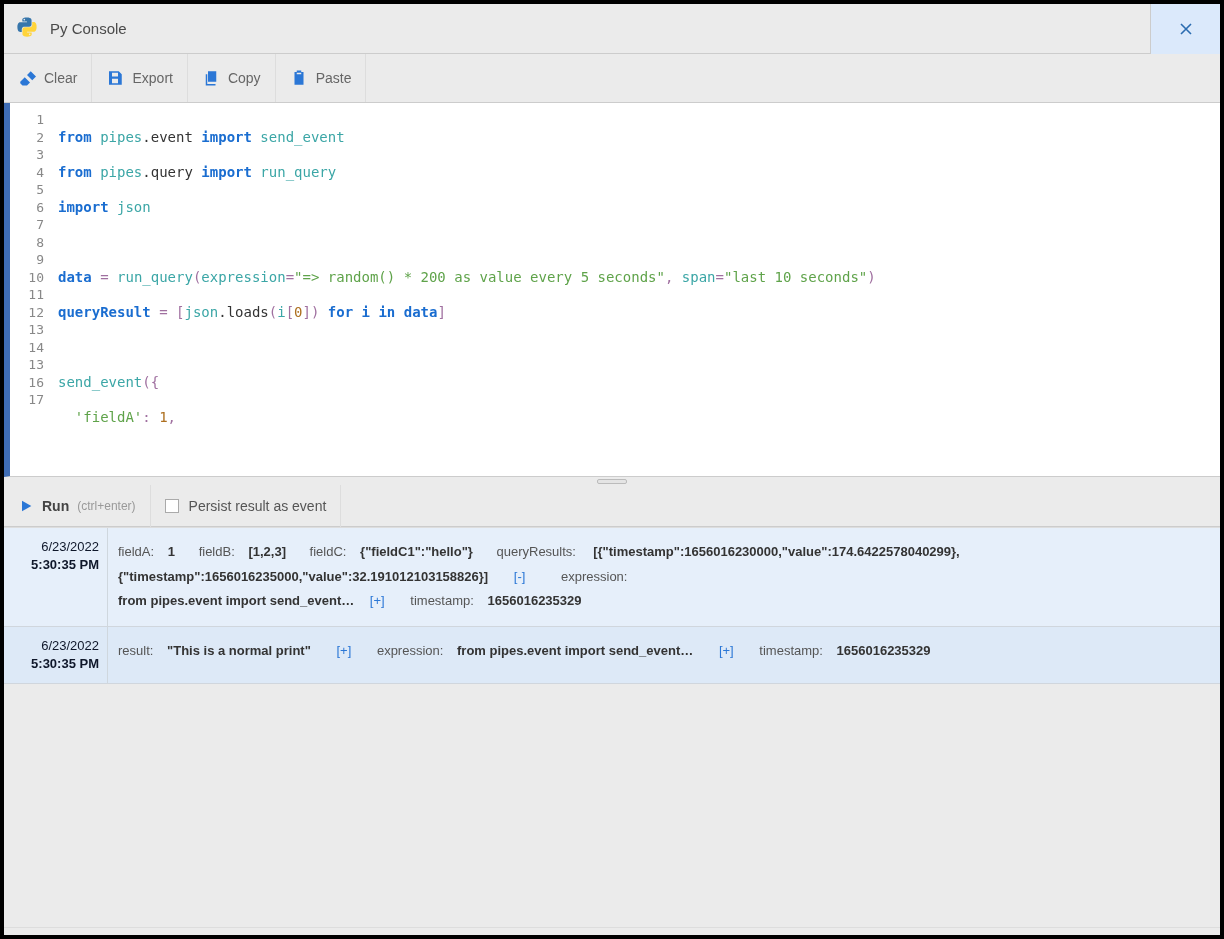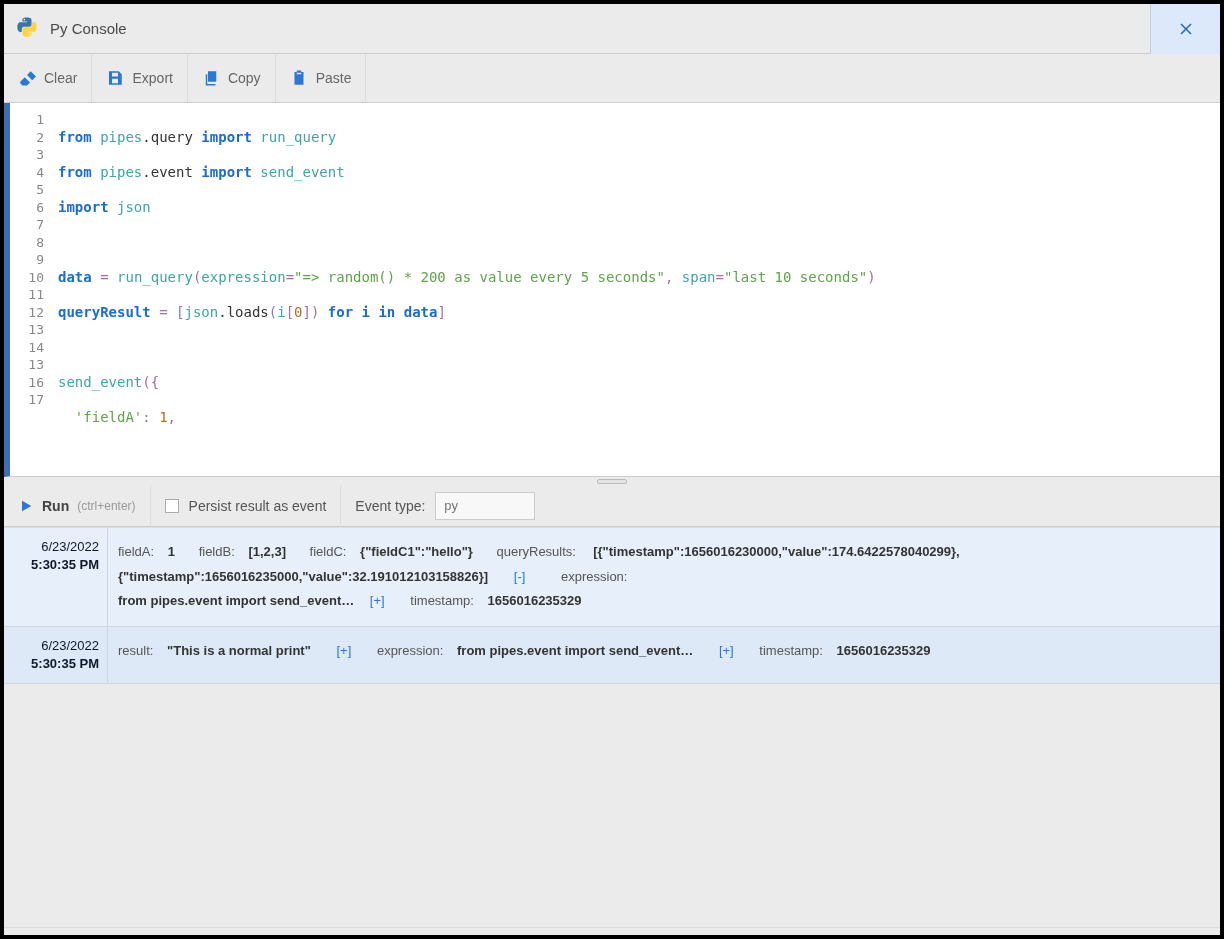--- a/index.html
+++ b/index.html
@@ -110,22 +110,22 @@
         <div>10</div>
         <div>11</div>
         <div>12</div>
         <div>13</div>
         <div>14</div>
         <div>13</div>
         <div>16</div>
         <div>17</div>
     </div>
     <div class="code">
+<div class="line"><span class="kw">from</span> <span class="fn">pipes</span><span class="op">.</span><span class="name">event</span> <span class="kw">import</span> <span class="fn">send_event</span></div>
 <div class="line"><span class="kw">from</span> <span class="fn">pipes</span><span class="op">.</span><span class="name">query</span> <span class="kw">import</span> <span class="fn">run_query</span></div>
-<div class="line"><span class="kw">from</span> <span class="fn">pipes</span><span class="op">.</span><span class="name">event</span> <span class="kw">import</span> <span class="fn">send_event</span></div>
 <div class="line"><span class="kw">import</span> <span class="fn">json</span></div>
 <div class="line"></div>
 <div class="line"><span class="id">data</span> <span class="pn">=</span> <span class="fn">run_query</span><span class="pn">(</span><span class="fn">expression</span><span class="pn">=</span><span class="str">"=&gt; random() * 200 as value every 5 seconds"</span><span class="pn">,</span> <span class="fn">span</span><span class="pn">=</span><span class="str">"last 10 seconds"</span><span class="pn">)</span></div>
 <div class="line"><span class="id">queryResult</span> <span class="pn">=</span> <span class="pn">[</span><span class="fn">json</span><span class="op">.</span><span class="name">loads</span><span class="pn">(</span><span class="fn">i</span><span class="pn">[</span><span class="num">0</span><span class="pn">])</span> <span class="kw">for</span> <span class="kw">i</span> <span class="kw">in</span> <span class="id">data</span><span class="pn">]</span></div>
 <div class="line"></div>
 <div class="line"><span class="fn">send_event</span><span class="pn">({</span></div>
 <div class="line">  <span class="str">'fieldA'</span><span class="pn">:</span> <span class="num">1</span><span class="pn">,</span></div>
 
 
 
@@ -144,24 +144,20 @@
     <div class="rb-item">
       <svg viewBox="0 0 24 24">
           <path d="M6 4l14 8-14 8V4z"></path>
         </svg>
       <span style="font-weight:700; color:#444;">Run</span>
       <span class="hint">(ctrl+enter)</span>
     </div>
     <div class="rb-static">
       <span class="chk"></span>
       <span>Persist result as event</span>
-    </div>
-    <div class="rb-static noborder">
-      <span>Event type:</span>
-      <input class="et-input" placeholder="py" style="">
     </div>
   </div>
 
   <div class="results">
     <div class="result-row">
       <div class="rr-ts">
         <div>6/23/2022</div>
         <div style="font-weight:600;">5:30:35 PM</div>
       </div>
       <div class="rr-body">

